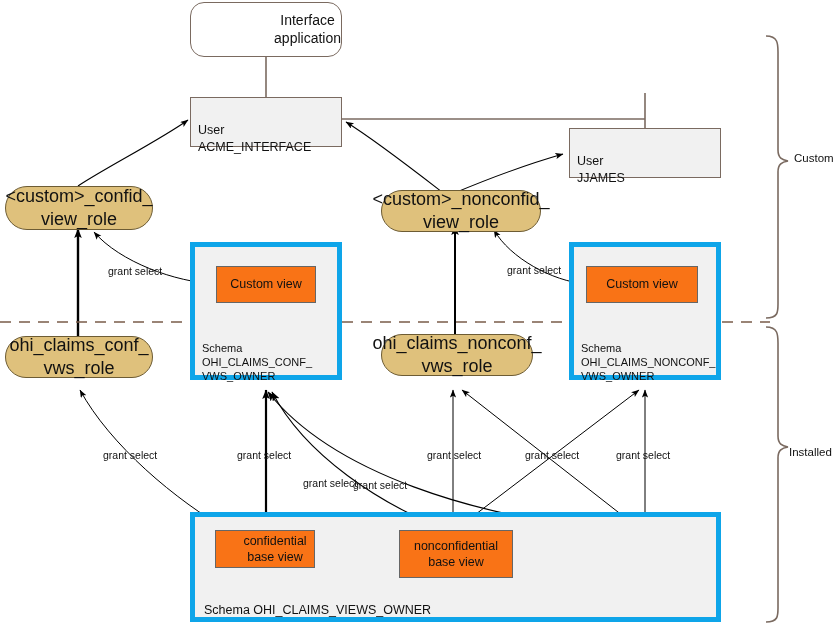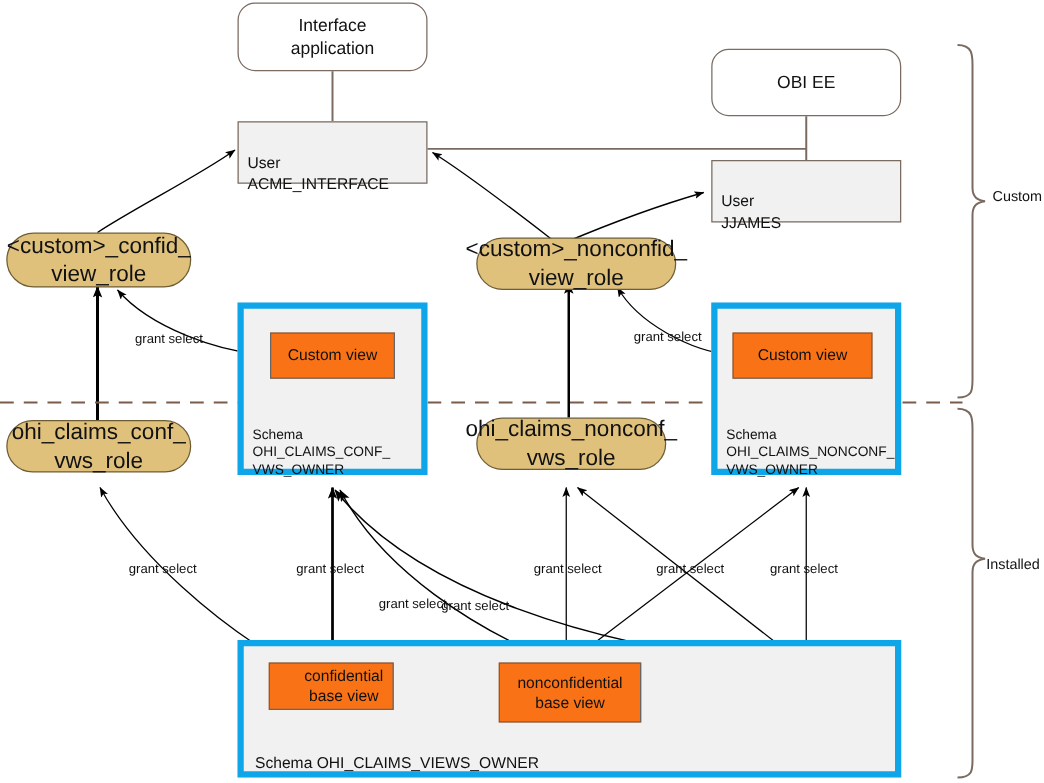--- a/index.html
+++ b/index.html
@@ -5,21 +5,21 @@
   html,body{margin:0;padding:0;background:#ffffff;}
   body{font-family:"Liberation Sans","DejaVu Sans",sans-serif;}
   #stage{position:relative;width:835px;height:626px;overflow:hidden;background:#fff;}
   #edges{position:absolute;left:0;top:0;width:835px;height:626px;}
 
   .node{position:absolute;box-sizing:border-box;}
 
   
   .appround{
     background:#ffffff;border:1px solid #7a6a60;border-radius:14px;
-    display:flex;align-items:center;justify-content:center;text-align:center;
+    display:flex;align-items:center;justify-content:flex-end;text-align:center;
     font-size:14px;color:#111;line-height:1.25;
   }
   
   .userbox{
     background:#f1f1f1;border:1px solid #7a6a60;
     font-size:12.5px;color:#111;line-height:1.3;
     padding:8px 0 0 7px;white-space:pre-line;
   }
   
   .role{
@@ -97,23 +97,20 @@
 
     <path d="M766,36 C778,36 778,44 778,52 L778,150 C778,158 782,160 788,161 C782,162 778,164 778,172 L778,304 C778,312 778,318 766,318" stroke="#7a6a60" stroke-width="1.6" fill="none"></path>
     <path d="M766,327 C778,327 778,335 778,343 L778,436 C778,444 782,446 788,447 C782,448 778,450 778,458 L778,608 C778,616 778,622 766,622" stroke="#7a6a60" stroke-width="1.6" fill="none"></path>
   </svg>
 
   <div class="node appround" style="left:190px;top:2px;width:152px;height:55px;">
     <span style="white-space:pre-line;">Interface
 application</span>
   </div>
 
-  <div class="node appround" style="left:569px;top:39px;width:152px;height:54px;">
-    <span style="white-space:pre-line;">OBI EE</span>
-  </div>
 
   <div class="node userbox" style="left:190px;top:97px;width:152px;height:50px;">
     <span>User
 ACME_INTERFACE</span>
   </div>
 
   <div class="node userbox" style="left:569px;top:128px;width:152px;height:50px;">
     <span>User
 JJAMES</span>
   </div>

